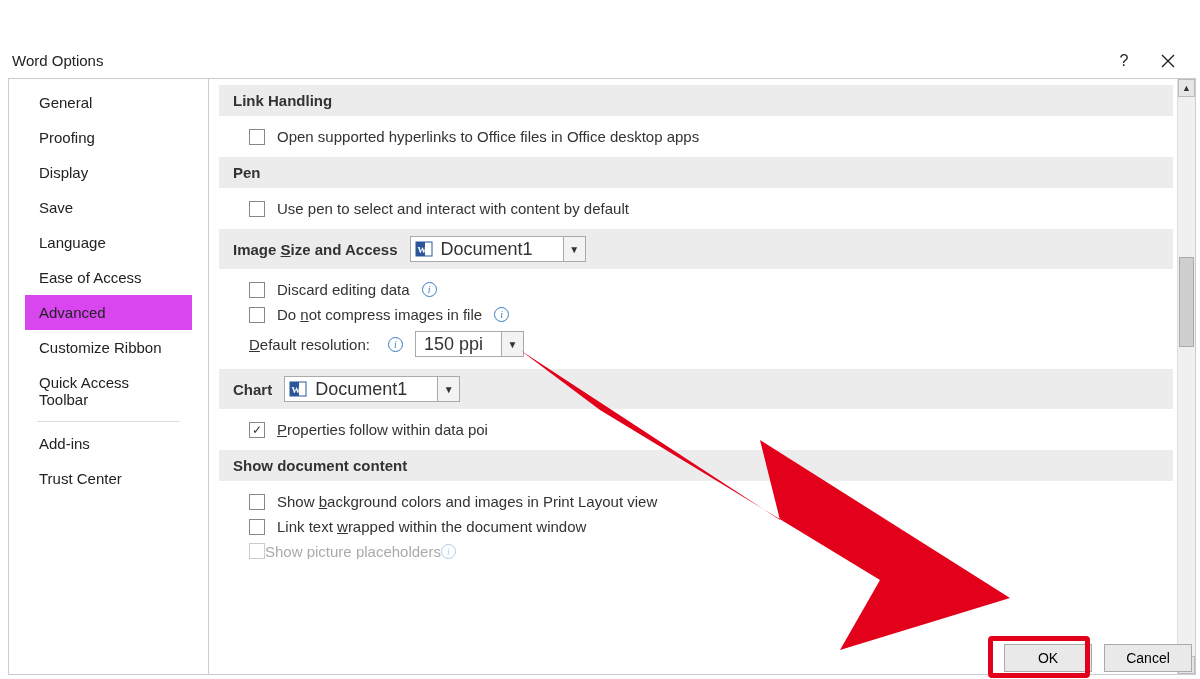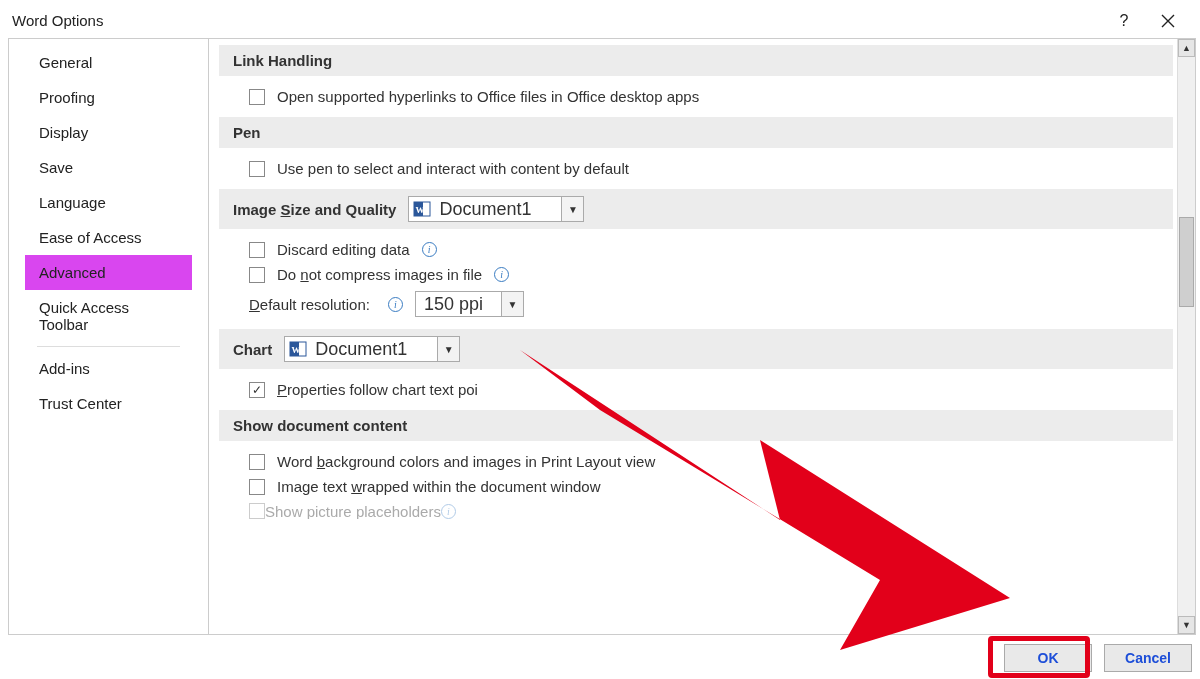--- a/index.html
+++ b/index.html
@@ -12,20 +12,21 @@
     width: 1200px;
     height: 679px;
     overflow: hidden;
     position: relative;
   }
   .titlebar {
     display: flex;
     align-items: center;
     height: 37px;
     padding: 4px 10px 0 12px;
+    margin-top: 40px;
   }
   .titlebar .title { flex: 1; font-size: 15px; color: #222; }
   .titlebar .tbtn {
     width: 44px; height: 32px;
     display: flex; align-items: center; justify-content: center;
     font-size: 16px; color: #222;
   }
   .shell {
     display: flex;
     border-top: 1px solid #fff;
@@ -139,21 +140,21 @@
   }
   
   .footer {
     position: absolute; right: 8px; top: 644px;
     display: flex; gap: 12px;
   }
   .btn {
     width: 88px; height: 28px;
     border: 1px solid #aaa; background: #e9e9e9;
     display: flex; align-items: center; justify-content: center;
-    font-size: 14px; color: #1d4ed8; font-weight: bold;
+    font-size: 14px; color: #000000;
   }
   .ok-highlight {
     position: absolute;
     border: 5px solid #e2001a;
     border-radius: 4px;
     pointer-events: none;
   }
   
   .arrow-anno {
     position: absolute;
@@ -176,20 +177,21 @@
 <div class="shell">
 
   <div class="sidebar">
     <div class="item">General</div>
     <div class="item">Proofing</div>
     <div class="item">Display</div>
     <div class="item">Save</div>
     <div class="item">Language</div>
     <div class="item">Ease of Access</div>
     <div class="item selected">Advanced</div>
+    <div class="item">Customize Ribbon</div>
     <div class="item">Quick Access Toolbar</div>
     <div class="sep"></div>
     <div class="item">Add-ins</div>
     <div class="item">Trust Center</div>
   </div>
 
   <div class="mainwrap">
     <div class="main">
 
       <div class="section-head first">Link Handling</div>
@@ -199,21 +201,21 @@
       </div>
 
       <div class="section-head">Pen</div>
       <div class="row">
         <span class="chk"></span>
         <span>Use pen to select and interact with content by default</span>
       </div>
 
       <div class="section-head">
         <span>
-          <span>Image </span><span class="u">S</span><span>ize and Quality</span>
+          <span>Image </span><span class="u">S</span><span>ize and Access</span>
         </span>
         <span class="dd" style="font-weight:400;">
           <span class="wicon">
             <svg viewBox="0 0 18 18">
                 <rect x="1" y="2" width="16" height="14" fill="#fff" stroke="#2b579a"></rect>
                 <rect x="1" y="2" width="9" height="14" fill="#2b579a"></rect>
                 <text x="2.5" y="13" font-size="9" fill="#fff" font-family="Segoe UI" font-weight="bold">W</text>
               </svg>
           </span>
           <span class="txt">Document1</span>
@@ -253,35 +255,35 @@
                 <text x="2.5" y="13" font-size="9" fill="#fff" font-family="Segoe UI" font-weight="bold">W</text>
               </svg>
           </span>
           <span class="txt">Document1</span>
           <span class="arrow">▼</span>
         </span>
       </div>
       <div class="row">
         <span class="chk checked"></span>
         <span>
-          <span class="u">P</span><span>roperties follow chart text poi</span>
+          <span class="u">P</span><span>roperties follow within data poi</span>
         </span>
       </div>
 
       <div class="section-head">Show document content</div>
       <div class="row">
         <span class="chk"></span>
         <span>
-          <span>Word </span><span class="u">b</span><span>ackground colors and images in Print Layout view</span>
-        </span>
-      </div>
-      <div class="row">
-        <span class="chk"></span>
-        <span>
-          <span>Image text </span><span class="u">w</span><span>rapped within the document window</span>
+          <span>Show </span><span class="u">b</span><span>ackground colors and images in Print Layout view</span>
+        </span>
+      </div>
+      <div class="row">
+        <span class="chk"></span>
+        <span>
+          <span>Link text </span><span class="u">w</span><span>rapped within the document window</span>
         </span>
       </div>
       <div class="cutoffline">
         <span class="chk" style="border-color:#ccc;"></span>
         <span>Show picture placeholders</span>
         <span class="info" style="opacity:.4;">i</span>
       </div>
     </div>
 
     <div class="vscroll">

